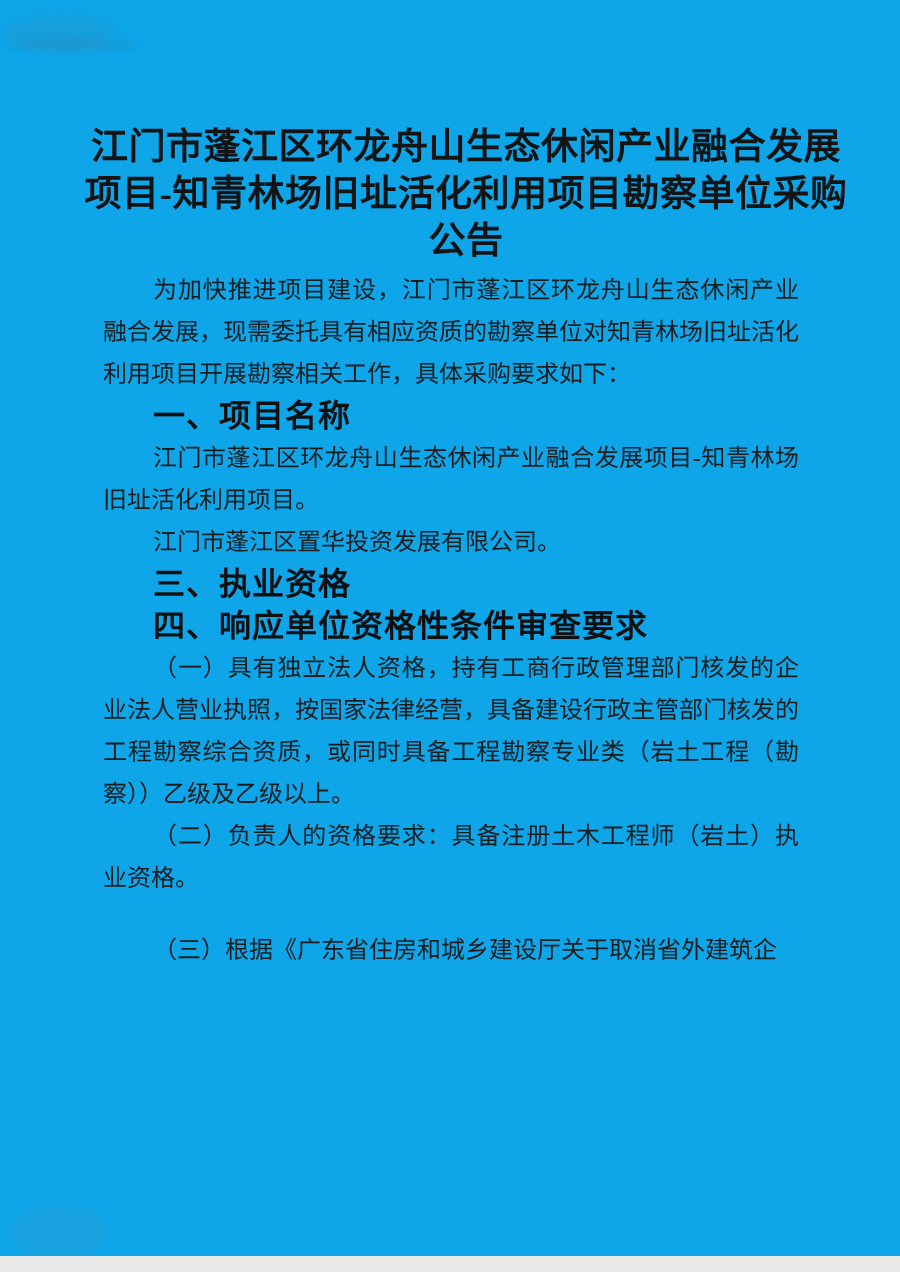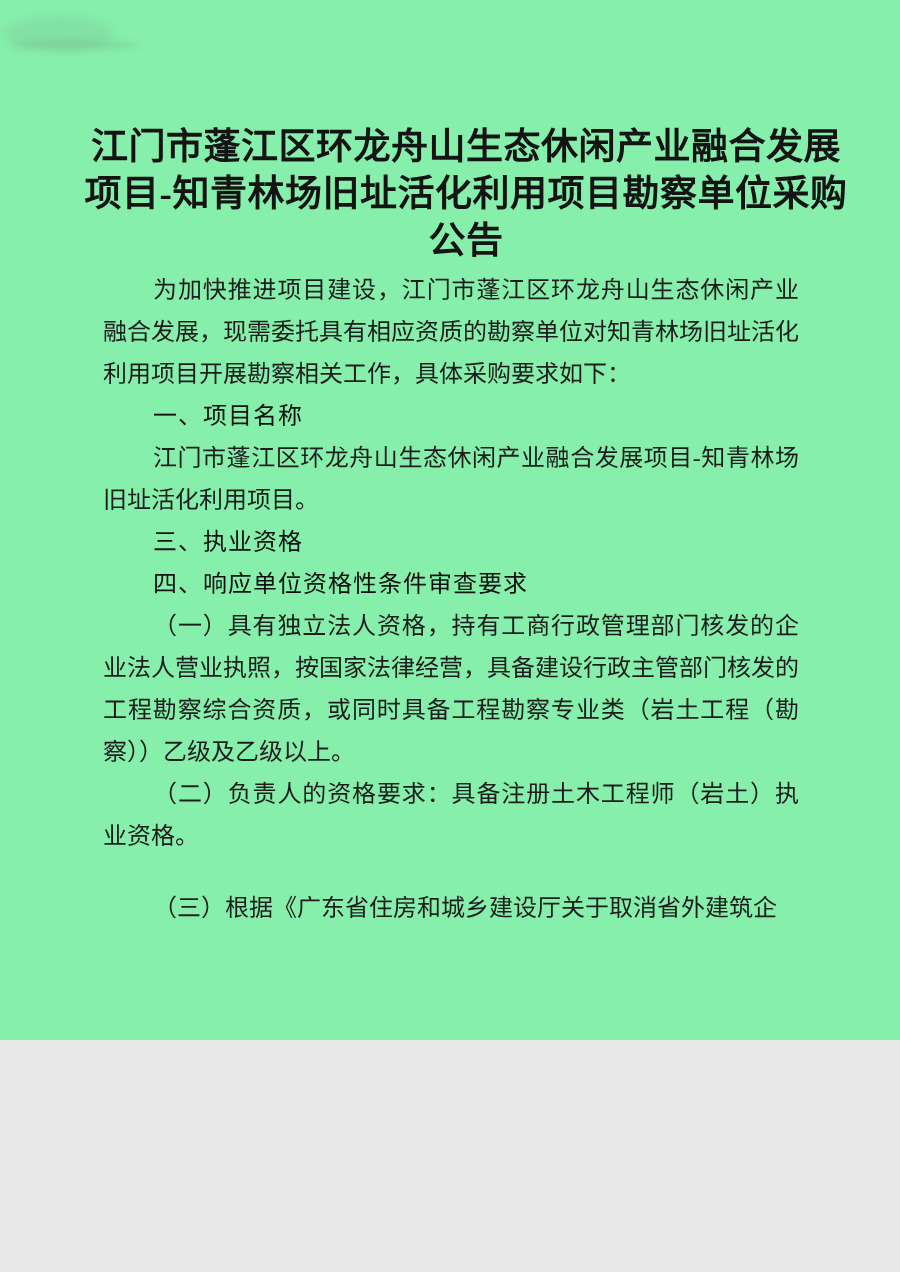--- a/index.html
+++ b/index.html
@@ -3,22 +3,22 @@
 <meta charset="utf-8">
 <style>
   html, body {
     margin: 0;
     padding: 0;
     background: #e8e8e8;
   }
   .page {
     position: relative;
     width: 900px;
-    height: 1040px;
-    background: #86efac;
+    height: 1256px;
+    background: #0ea5e9;
     overflow: hidden;
     font-family: "Liberation Serif", "DejaVu Serif", serif;
     color: #1d1d1d;
   }
   
   .doc-title {
     position: absolute;
     top: 98px;
     left: 16px;
     width: 900px;
@@ -41,22 +41,22 @@
     line-height: 42px;
     text-align: justify;
     text-justify: inter-ideograph;
   }
   .body-p {
     margin: 0;
     text-indent: 50px;
   }
   .section-heading {
     font-family: "DejaVu Sans", "Liberation Sans", sans-serif;
-    font-weight: 400;
-    font-size: 24px;
+    font-weight: 700;
+    font-size: 32px;
     line-height: 42px;
     text-indent: 50px;
     color: #101010;
     letter-spacing: 1px;
   }
   .gap-before { margin-top: 30px; }
   
   .smudge {
     position: absolute;
     border-radius: 50%;
@@ -101,20 +101,21 @@
     <span class="title-line">江门市蓬江区环龙舟山生态休闲产业融合发展</span>
     <span class="title-line">项目-知青林场旧址活化利用项目勘察单位采购</span>
     <span class="title-line">公告</span>
   </h1>
 
   <div class="doc-body">
     <p class="body-p">为加快推进项目建设，江门市蓬江区环龙舟山生态休闲产业融合发展，现需委托具有相应资质的勘察单位对知青林场旧址活化利用项目开展勘察相关工作，具体采购要求如下：</p>
     <div id="sections">
         <div class="section-heading">一、项目名称</div>
         <p class="body-p">江门市蓬江区环龙舟山生态休闲产业融合发展项目-知青林场旧址活化利用项目。</p>
+        <p class="body-p">江门市蓬江区置华投资发展有限公司。</p>
         <div class="section-heading">三、执业资格</div>
         <div class="section-heading">四、响应单位资格性条件审查要求</div>
         <p class="body-p">（一）具有独立法人资格，持有工商行政管理部门核发的企业法人营业执照，按国家法律经营，具备建设行政主管部门核发的工程勘察综合资质，或同时具备工程勘察专业类（岩土工程（勘察））乙级及乙级以上。</p>
         <p class="body-p">（二）负责人的资格要求：具备注册土木工程师（岩土）执业资格。</p>
         <p class="body-p gap-before">（三）根据《广东省住房和城乡建设厅关于取消省外建筑企</p>
       </div>
   </div>
 
   <div class="smudge smudge-bottom-left"></div>
   <div class="scan-edge-line"></div>

